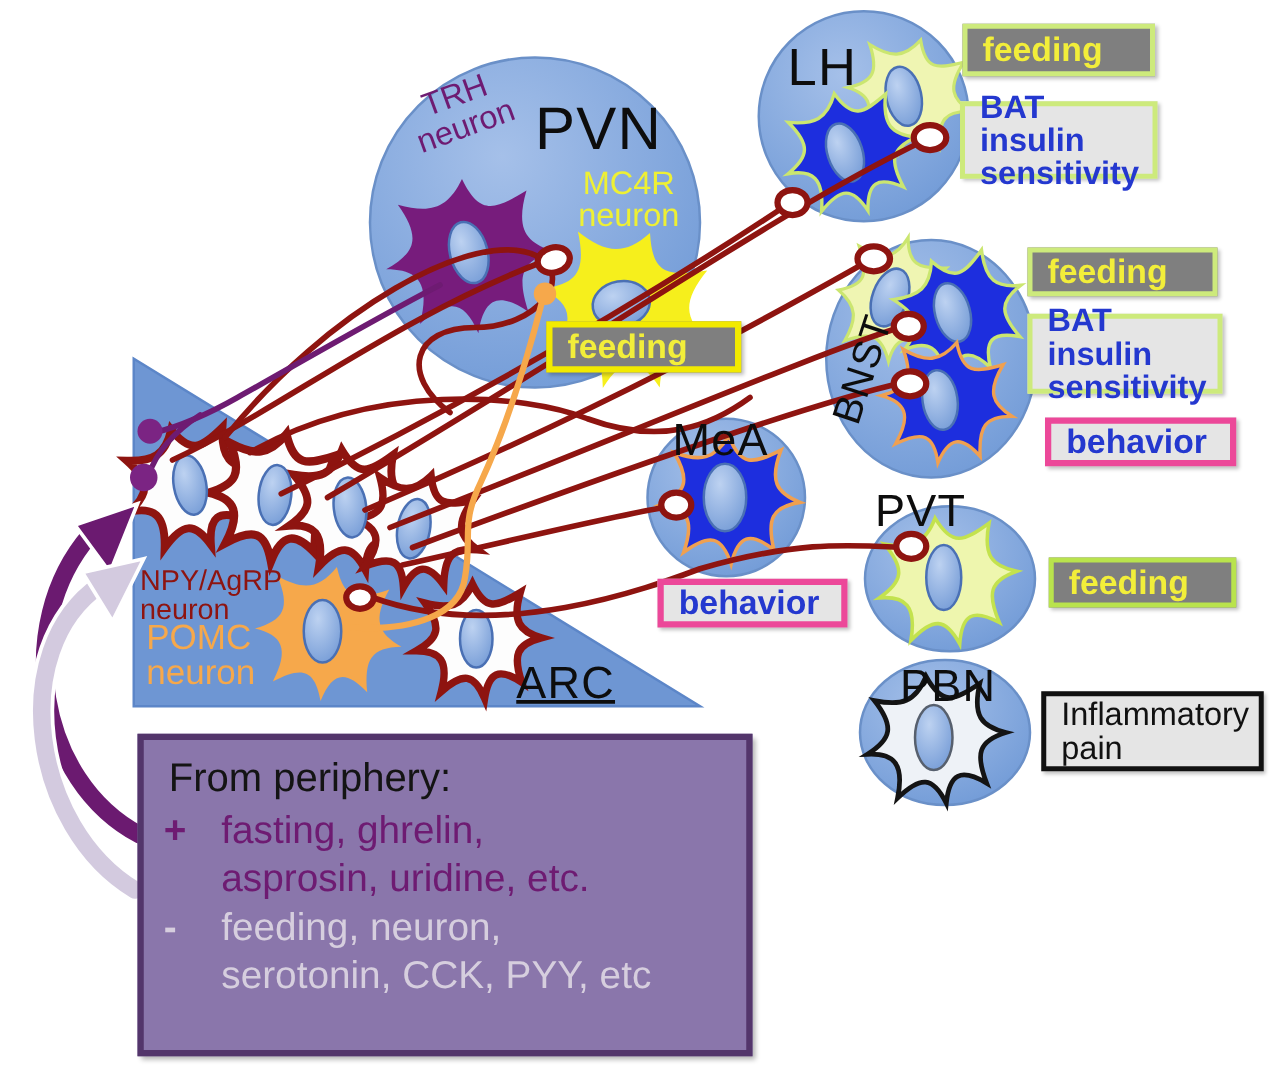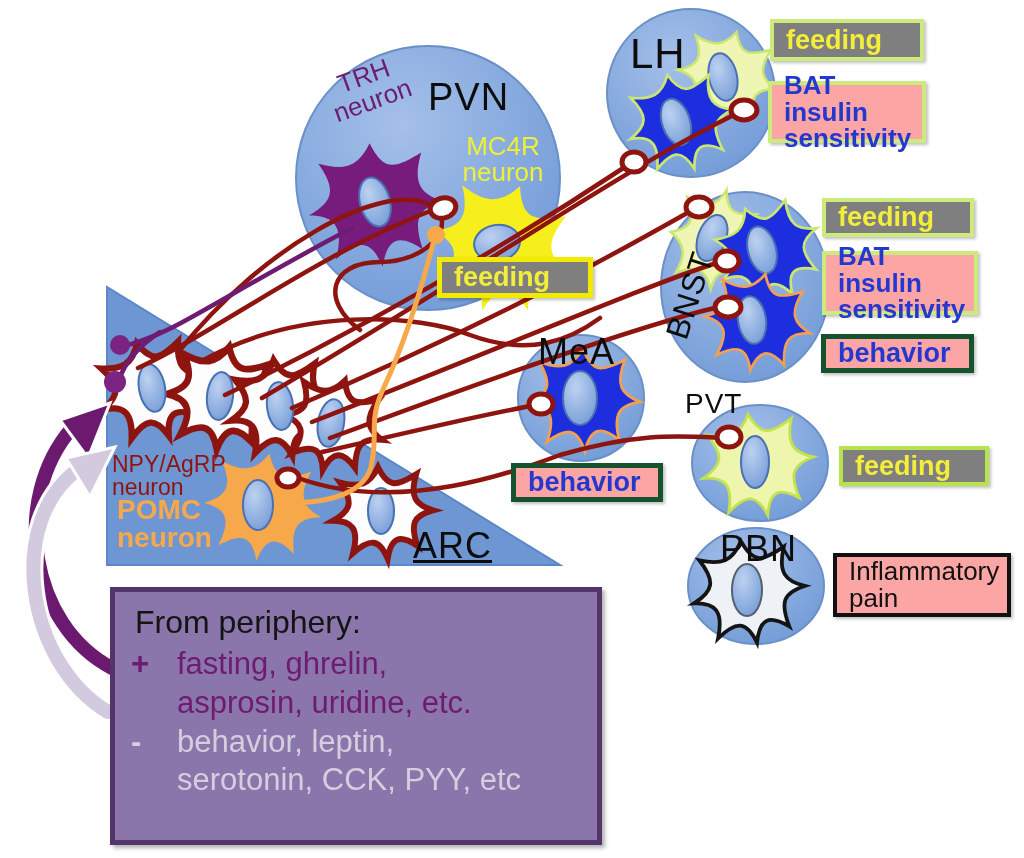--- a/index.html
+++ b/index.html
@@ -2,31 +2,31 @@
 <html><head>
 <meta charset="utf-8">
 <style>
   html,body{margin:0;padding:0;background:#fff;}
   #stage{
     position:relative;width:1024px;height:858px;overflow:hidden;
     font-family:"Liberation Sans", sans-serif;background:#fff;
   }
   #stage svg{position:absolute;left:0;top:0;}
   .lbl{position:absolute;color:#111;white-space:nowrap;}
-  .region-label{font-size:38px;color:#0d0d0d;letter-spacing:1px;}
+  .region-label{font-size:48px;color:#0d0d0d;letter-spacing:1px;}
   .neuron-label{font-size:26px;line-height:1.0;white-space:normal;text-align:center;font-weight:bold;}
   .outcome-box{
     position:absolute;box-sizing:border-box;display:flex;align-items:center;
-    font-size:27px;font-weight:bold;padding-left:12px;background:#fca5a5;
+    font-size:27px;font-weight:bold;padding-left:12px;background:#e5e5e5;
     box-shadow:2px 2px 3px rgba(0,0,0,.25);
   }
   .gray-box{background:#7f7f7f;color:#f2ee3a;text-align:right;}
   .green-border{border:4px solid #cdea7c;}
   .yellow-border{border:5px solid #f2ea00;}
-  .orange-border{border:5px solid #14532d;}
+  .orange-border{border:5px solid #ec4899;margin-left:15px;}
   .black-border{border:4px solid #111;}
   .blue-text{color:#2438cf;}
   .wrap{white-space:normal;line-height:1.02;padding-top:2px;padding-bottom:2px;}
   #periphery-box{
     position:absolute;left:110px;top:587px;width:492px;height:258px;
     background:#8a76ab;border:5px solid #53356b;box-sizing:border-box;
     box-shadow:3px 3px 4px rgba(0,0,0,.3);
   }
   #periphery-box .title{font-size:32px;color:#141414;margin:12px 0 4px 20px;}
   .peri-row{display:flex;font-size:31px;line-height:1.25;}
@@ -162,28 +162,28 @@
       <path d="M108,712 C25,662 5,520 80,468" fill="none" stroke="#ffffff" stroke-width="20" stroke-linecap="round"></path>
       <path d="M108,712 C25,662 5,520 80,468" fill="none" stroke="#d3cadf" stroke-width="14" stroke-linecap="round"></path>
       <polygon points="115,447 66,458 90,497" fill="#d3cadf" stroke="#ffffff" stroke-width="3"></polygon>
     </g>
   </svg>
 
   <div class="lbl region-label" style="left:428px;top:76px;">PVN</div>
   <div class="lbl region-label" style="left:630px;top:30px;font-size:42px;">LH</div>
   <div class="lbl region-label" style="left:620px;top:277px;width:140px;text-align:center;font-size:32px;transform:rotate(-72deg);">BNST</div>
   <div class="lbl region-label" style="left:538px;top:331px;font-size:36px;">MeA</div>
-  <div class="lbl region-label" style="left:685px;top:388px;font-size:28px;">PVT</div>
+  <div class="lbl region-label" style="left:700px;top:388px;font-size:36px;">PVT</div>
   <div class="lbl region-label" style="left:720px;top:528px;font-size:36px;">PBN</div>
   <div class="lbl region-label" style="left:413px;top:525px;font-size:36px;text-decoration:underline;">ARC</div>
 
   <div class="lbl neuron-label" style="left:308px;top:62px;width:120px;color:#6e1b72;font-weight:normal;transform:rotate(-20deg);">TRH neuron</div>
   <div class="lbl neuron-label" style="left:448px;top:133px;width:110px;color:#eef034;font-weight:normal;">MC4R neuron</div>
   <div class="lbl neuron-label" style="left:112px;top:438px;width:150px;color:#8e1410;text-align:left;font-size:23px;font-weight:normal;margin-top:15px;">NPY/AgRP neuron</div>
-  <div class="lbl neuron-label" style="left:117px;top:496px;width:110px;color:#f6a84b;text-align:left;font-size:28px;font-weight:bold;">POMC neuron</div>
+  <div class="lbl neuron-label" style="left:117px;top:496px;width:110px;color:#f6a84b;text-align:left;font-size:28px;font-weight:normal;">POMC neuron</div>
 
   <div class="outcome-box gray-box yellow-border" style="left:437px;top:257px;width:156px;height:41px;">feeding</div>
   <div class="outcome-box gray-box green-border" style="left:770px;top:19px;width:154px;height:42px;">feeding</div>
   <div class="outcome-box green-border blue-text wrap" style="left:768px;top:81px;width:158px;height:62px;font-size:26px;">BAT insulin sensitivity</div>
   <div class="outcome-box gray-box green-border" style="left:822px;top:198px;width:152px;height:39px;">feeding</div>
   <div class="outcome-box green-border blue-text wrap" style="left:822px;top:251px;width:156px;height:64px;font-size:26px;">BAT insulin sensitivity</div>
   <div class="outcome-box orange-border blue-text" style="left:821px;top:334px;width:153px;height:39px;">behavior</div>
   <div class="outcome-box orange-border blue-text" style="left:511px;top:463px;width:152px;height:39px;">behavior</div>
   <div class="outcome-box gray-box" style="left:839px;top:446px;width:150px;height:40px;border:4px solid #b9e34d;">feeding</div>
   <div class="outcome-box black-border wrap" style="left:833px;top:553px;width:178px;height:64px;font-size:26px;color:#111;font-weight:normal;">Inflammatory pain</div>
@@ -193,21 +193,21 @@
     <div class="peri-row peri-plus">
       <div class="peri-sign">+</div>
       <div>fasting, ghrelin,</div>
     </div>
     <div class="peri-row peri-plus">
       <div class="peri-sign"></div>
       <div>asprosin, uridine, etc.</div>
     </div>
     <div class="peri-row peri-minus">
       <div class="peri-sign">-</div>
-      <div>behavior, leptin,</div>
+      <div>feeding, neuron,</div>
     </div>
     <div class="peri-row peri-minus">
       <div class="peri-sign"></div>
       <div>serotonin, CCK, PYY, etc</div>
     </div>
   </div>
 
 </div>
 
 </body></html>

